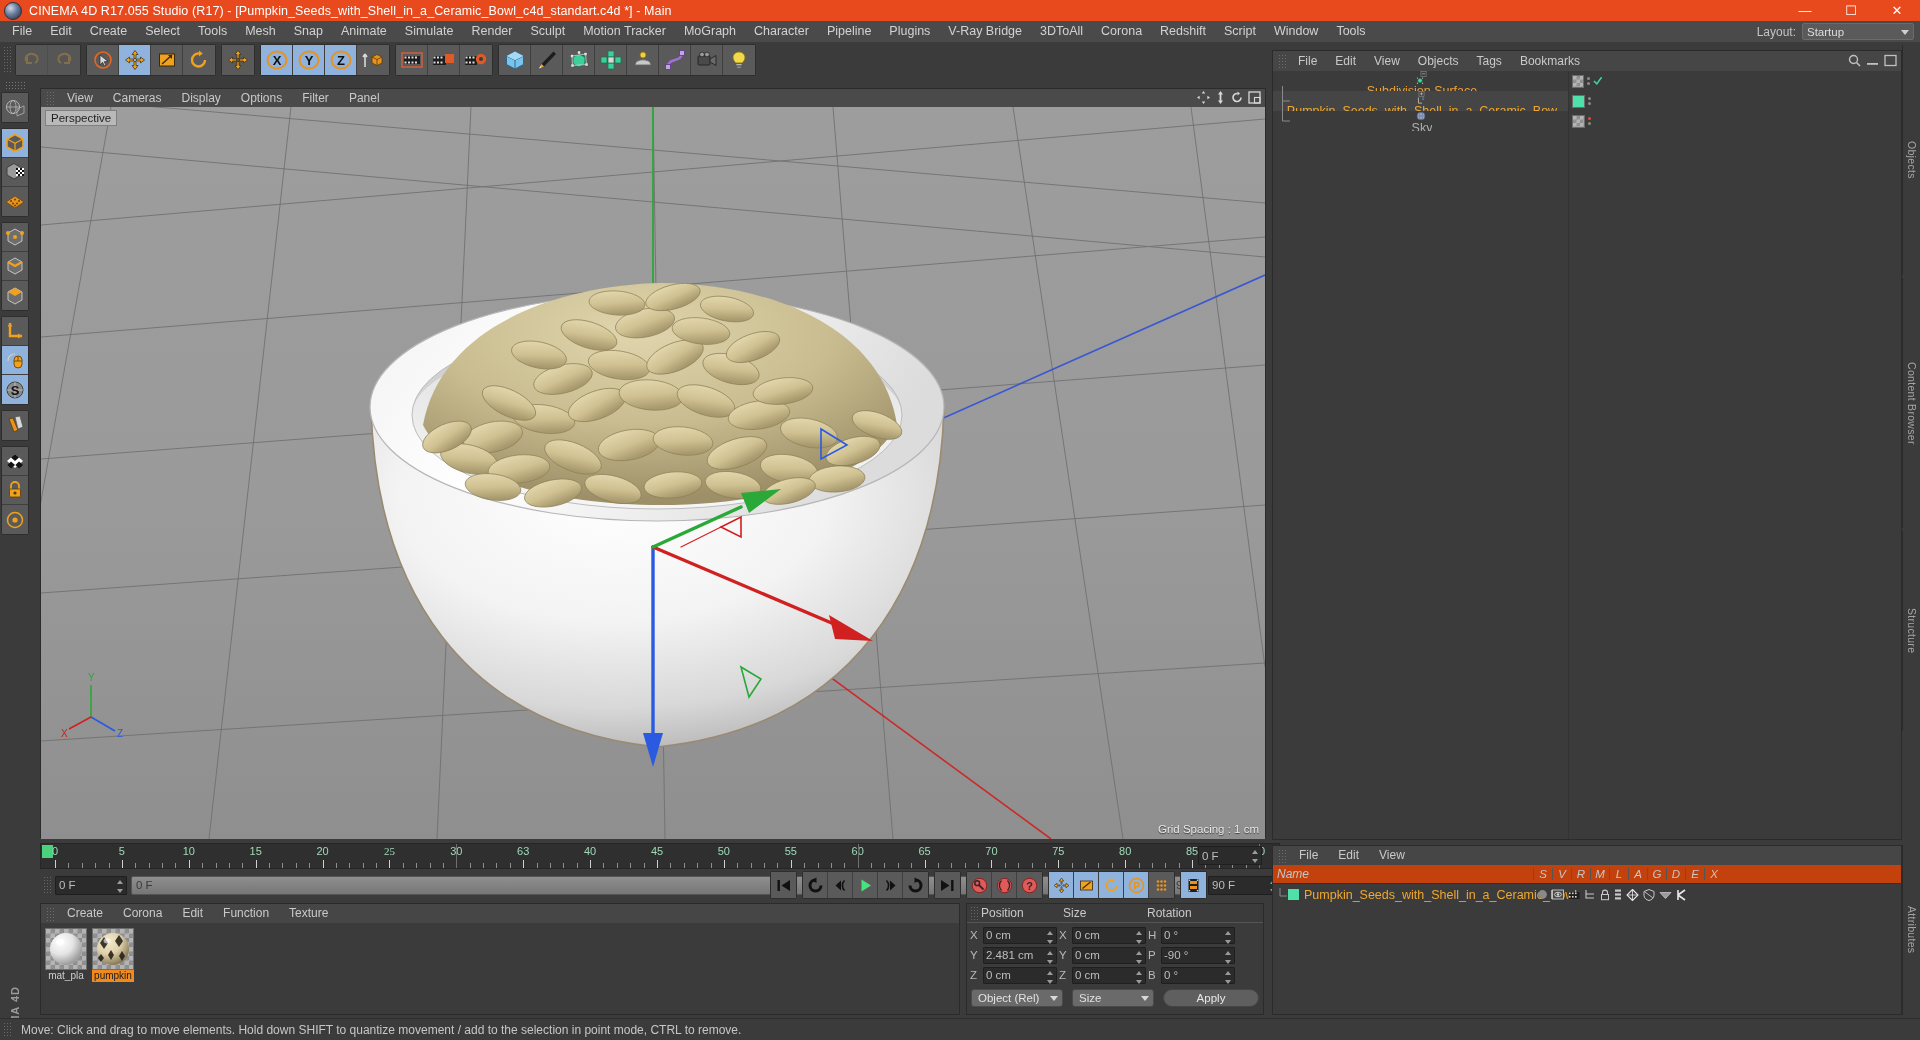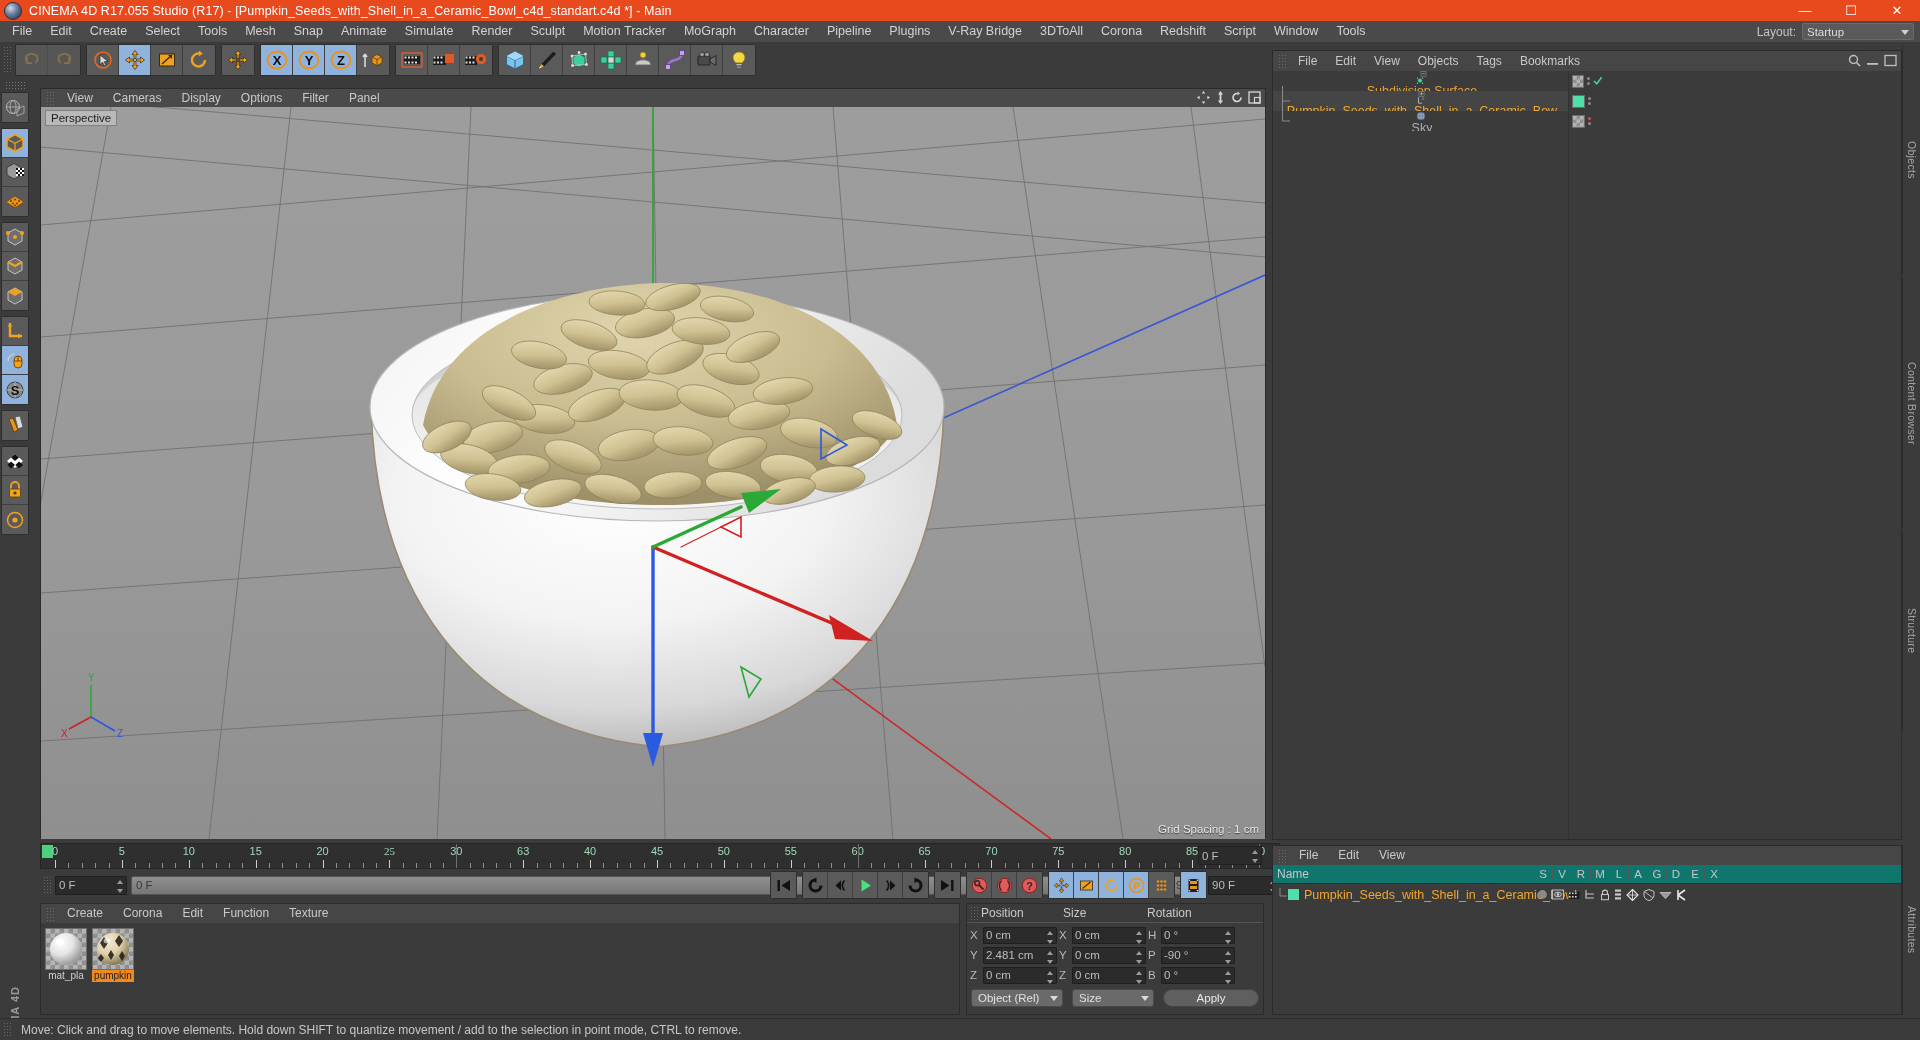--- a/index.html
+++ b/index.html
@@ -268,21 +268,21 @@
   
   .attrman {
     position:absolute; left:1272px; top:845px; width:630px; height:170px;
     background:#3b3b3b; border:1px solid #2b2b2b;
   }
   .at-menubar { height:19px; background:#464646; display:flex; align-items:center;
     padding-left:2px; }
   .at-menu-item { padding:0 10px; font-size:12px; color:#c9c9c9; line-height:19px; }
   .at-colhead {
     height:19px; display:flex; align-items:center; border-bottom:1px solid #2f2f2f;
-    background:#0f766e; font-size:12px; color:#c6c6c6;
+    background:#c2410c; font-size:12px; color:#c6c6c6;font-style:italic;
   }
   .at-colhead .nm { padding-left:4px; width:260px; }
   .at-colhead .c {
     width:19px; text-align:center; border-left:1px solid #555; font-size:11.5px;
   }
   .at-row { height:21px; display:flex; align-items:center; padding-left:4px;
     font-size:12.5px; position:relative; }
   .at-row .sq { width:11px; height:11px; background:#4ee0a8; margin-right:5px; flex:none; }
   .at-row .nm { color:#f0a830; white-space:nowrap; }
   .at-icons { position:absolute; left:264px; display:flex; gap:4px; align-items:center; }

